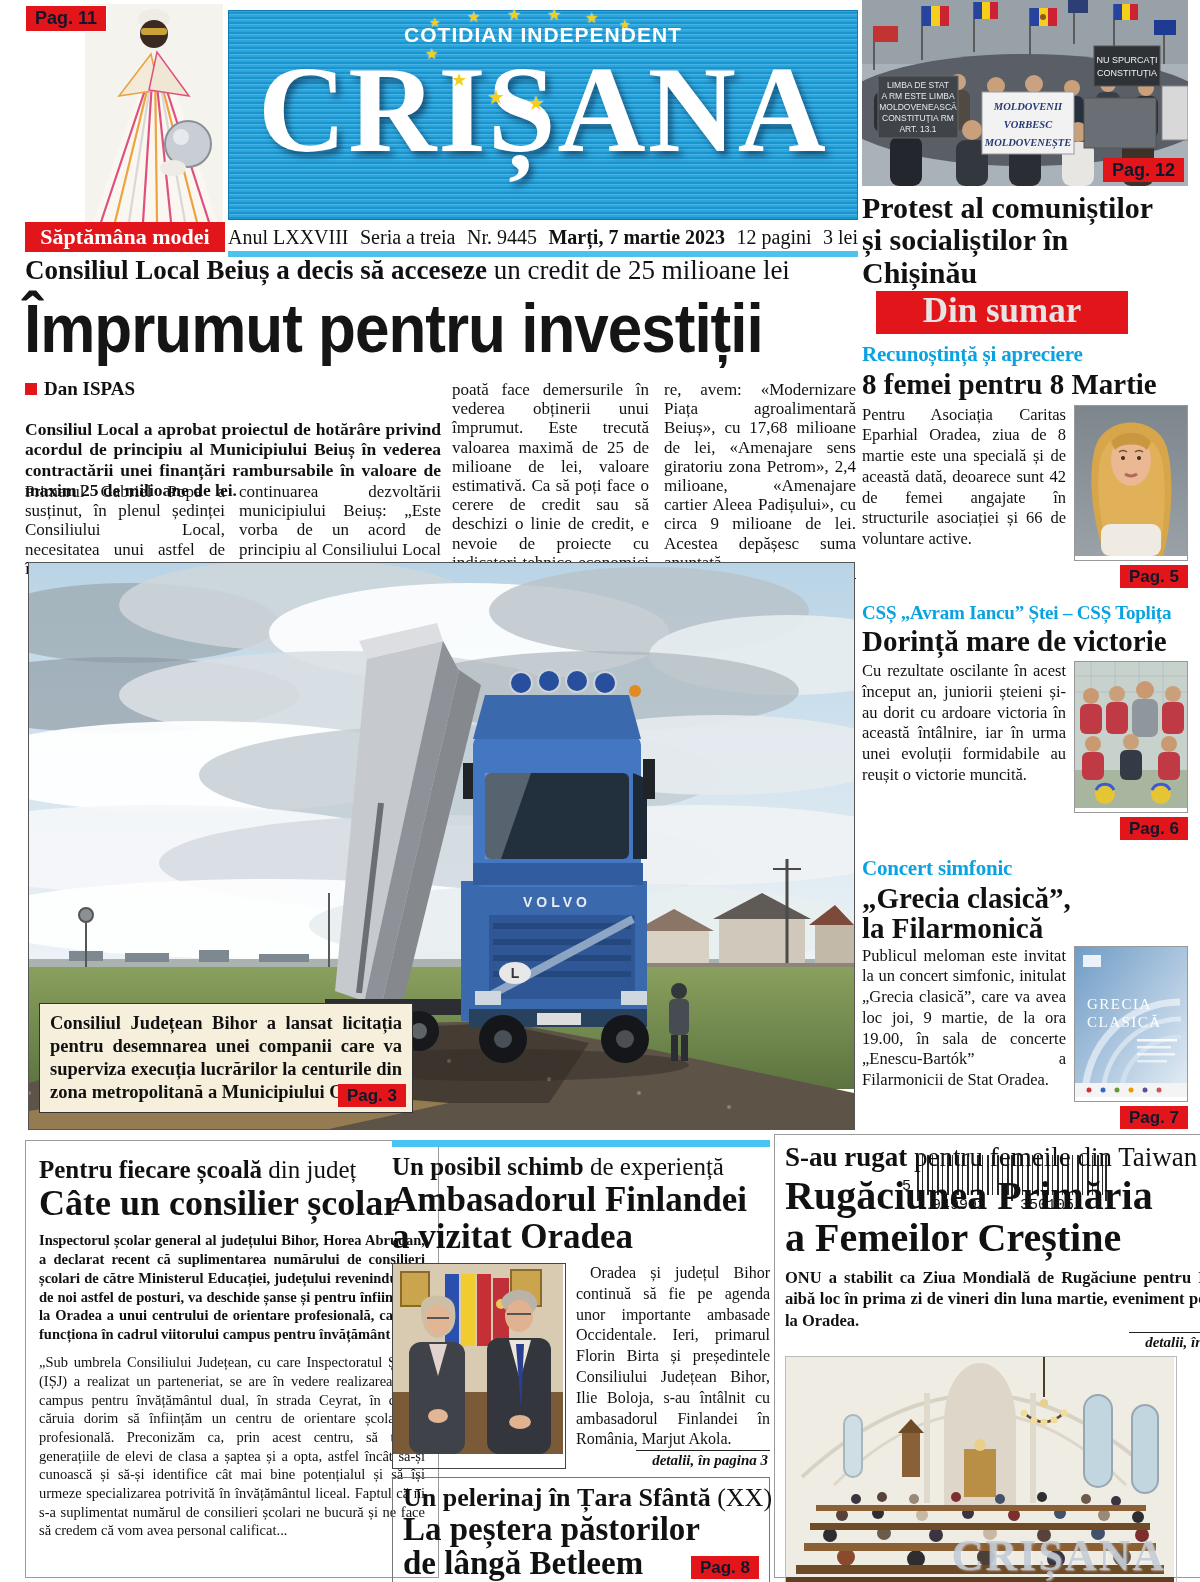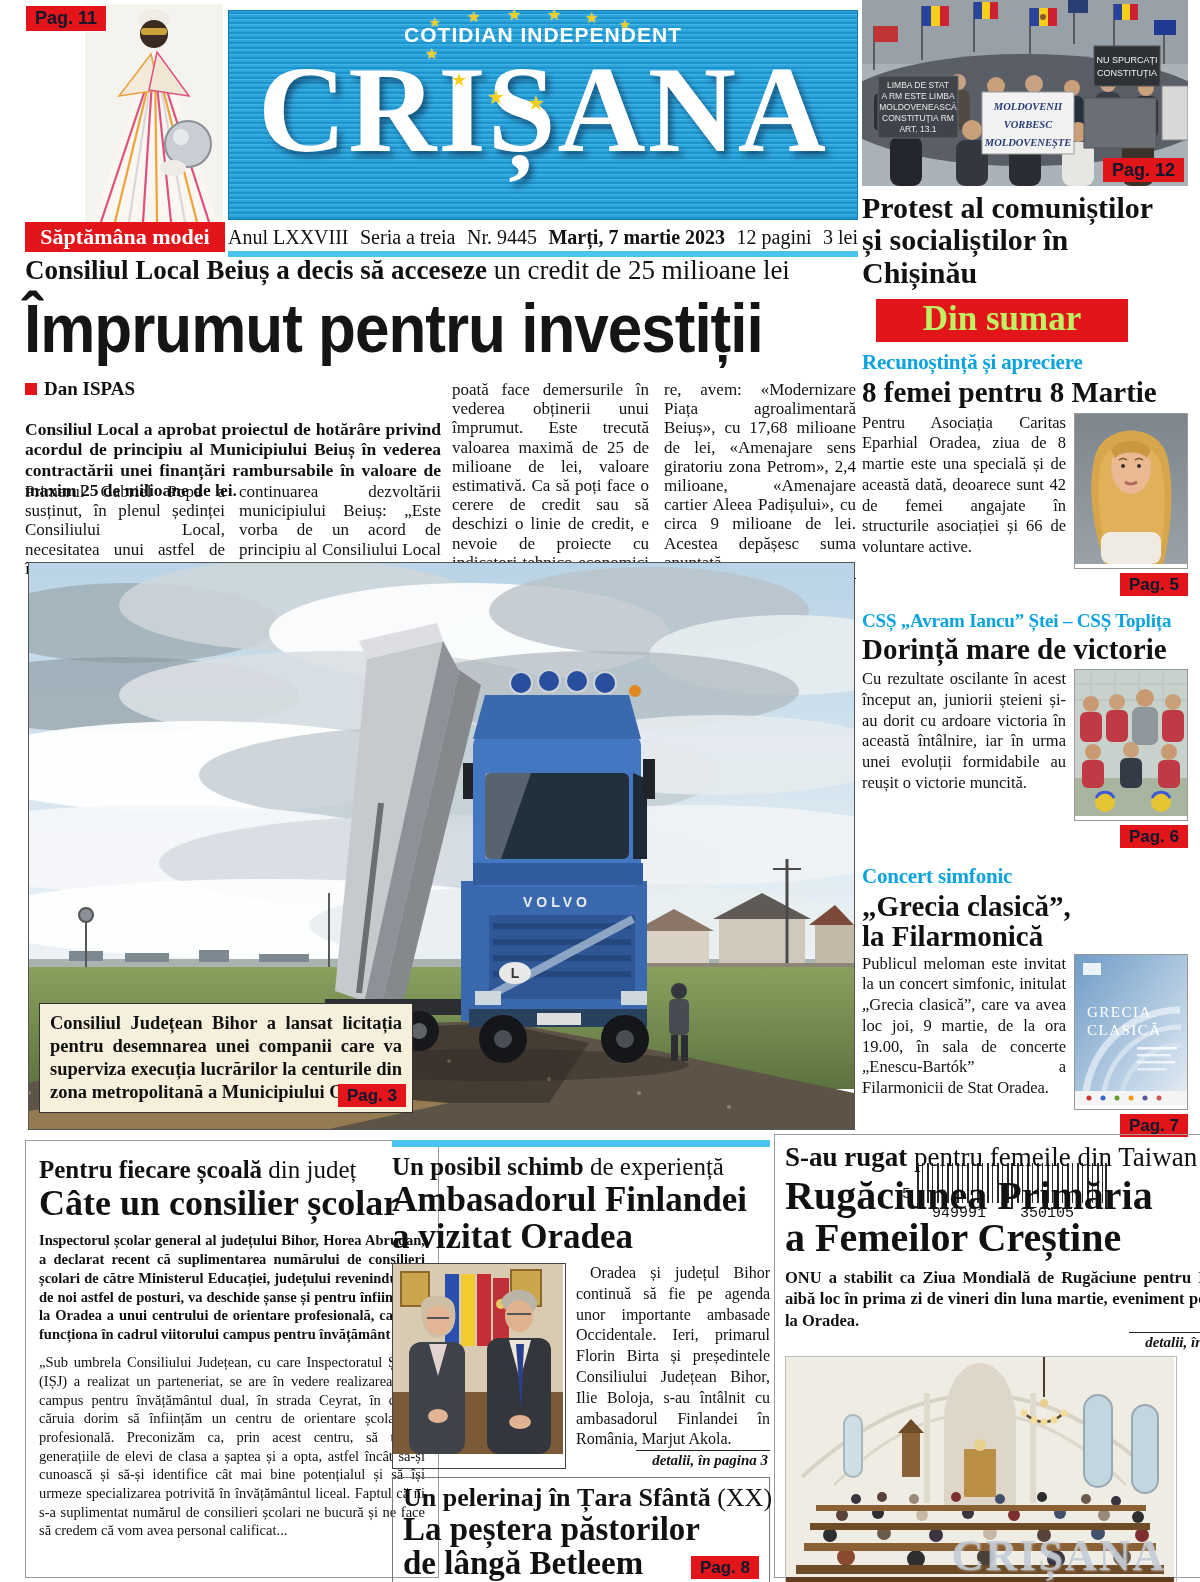--- a/index.html
+++ b/index.html
@@ -311,26 +311,26 @@
         <g>
           <rect x="232" y="46" width="66" height="40" fill="#2e3237" stroke="#555"></rect>
           <text x="265" y="63" text-anchor="middle" font-size="9" fill="#f0f0f0" font-family="Liberation Sans, sans-serif">NU SPURCAȚI</text>
           <text x="265" y="76" text-anchor="middle" font-size="9" fill="#f0f0f0" font-family="Liberation Sans, sans-serif">CONSTITUȚIA</text>
         </g>
         <rect x="222" y="98" width="72" height="50" fill="#6a6f75" stroke="#555"></rect>
         <rect x="300" y="86" width="26" height="54" fill="#d8d8d8" stroke="#888"></rect>
       </svg>
       <span class="pbadge abs" style="right:4px;bottom:4px;font-size:18px;">Pag. 12</span>
     </div>
-    <div style="font-weight:bold;font-size:30px;line-height:1.08;margin:6px 0 10px;">
+    <div style="font-weight:bold;font-size:30px;line-height:1.08;margin:6px 0 2px;">
       <div>Protest al comuniștilor</div>
       <div>și socialiștilor în Chișinău</div>
     </div>
 
-    <div style="width:252px;margin:0 0 8px 14px;background:#e2151b;color:#bef264;text-align:center;
+    <div style="width:252px;margin:0 0 8px 14px;background:#e2151b;color:#e5e5e5;text-align:center;
          font-weight:bold;font-size:35px;line-height:1.15;padding-bottom:3px;">Din sumar</div>
 
     <div>
       <div class="cyan-kick" style="font-size:21px;">Recunoștință și apreciere</div>
       <div class="sum-head">8 femei pentru 8 Martie</div>
       <div class="sum-row">
         <div class="sum-text">Pentru Asociația Caritas Eparhial Oradea, ziua de 8 martie este una specială și de această dată, deoarece sunt 42 de femei angajate în structurile asociației și 66 de voluntare active.</div>
         <div class="sum-side">
           <div class="sum-photo">
             <svg width="112" height="150" viewBox="0 0 112 150">

